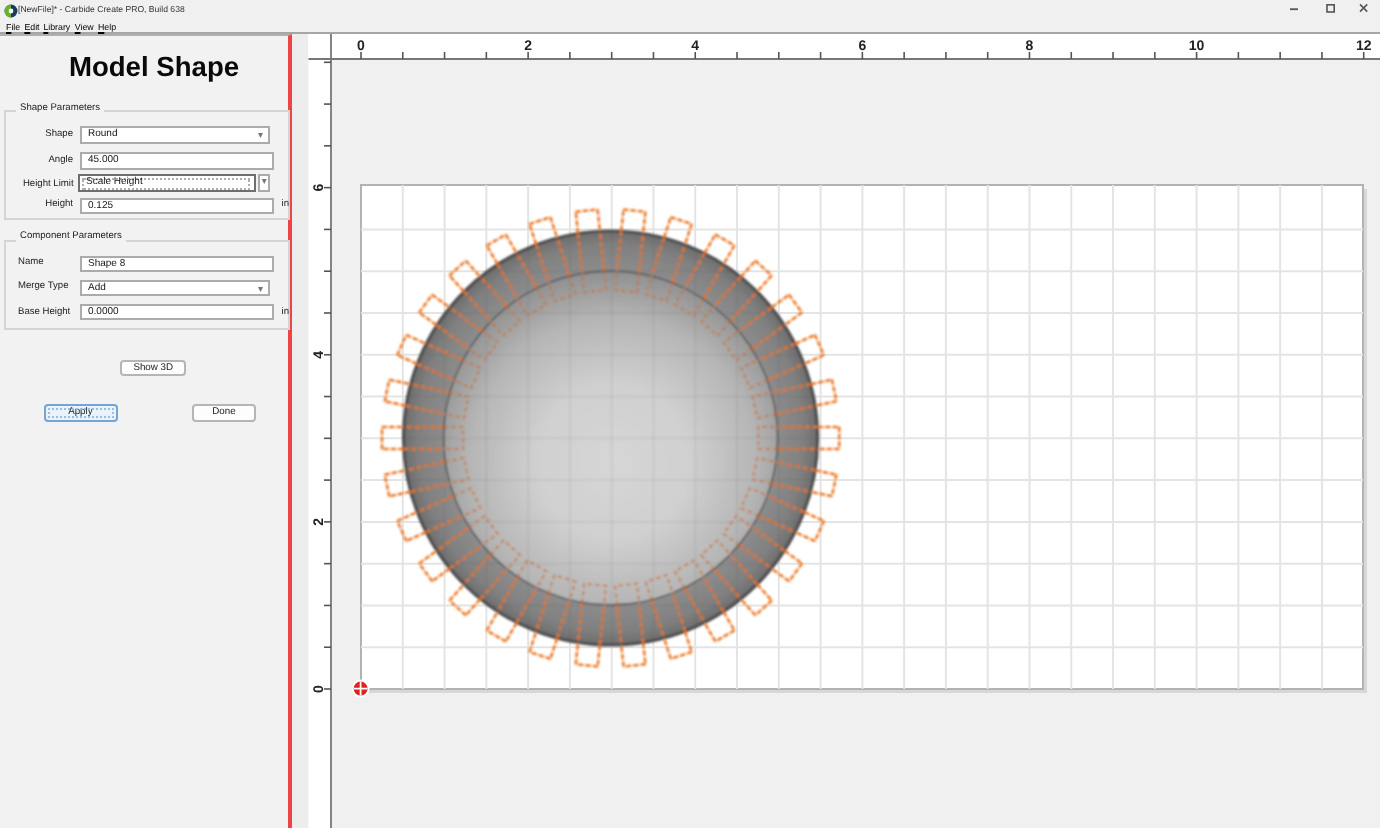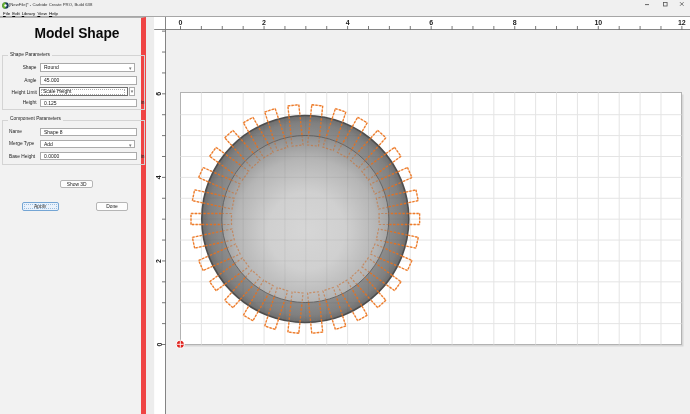--- a/index.html
+++ b/index.html
@@ -7,21 +7,21 @@
   body { font-family:"Liberation Sans", sans-serif; background:#f0f0f0; position:relative; opacity:0.999; }
   .abs { position:absolute; }
   
   #titlebar { left:0; top:0; width:690px; height:9.5px; background:#f0f0f0; opacity:0.999; }
   #titletext { left:9px; top:2px; font-size:4.3px; color:#333; white-space:nowrap; }
   
   #menubar { left:0; top:9.5px; width:690px; height:7.8px; background:#f0f0f0; border-bottom:1px solid #a6a6a6; font-size:4.4px; color:#000; opacity:0.999; }
   #menubar span { position:absolute; top:1px; }
   #menubar u { text-decoration-thickness:0.5px; text-underline-offset:1px; }
   
-  #panel { opacity:0.999; left:0; top:17px; width:146.2px; height:397px; background:#f2f2f2; border-top:1px solid #b0b0b0; border-right:5px solid #ef4444; }
+  #panel { opacity:0.999; left:0; top:17px; width:146.2px; height:397px; background:#f2f2f2; border-top:1px solid #b0b0b0; border-right:2px solid #ef4444; }
   #ptitle { left:4px; top:8px; width:146px; text-align:center; font-size:13.8px; font-weight:bold; color:#0a0a0a; letter-spacing:0px; }
   .group { border:1px solid #d4d4d4; background:transparent; }
   .glabel { font-size:4.8px; color:#222; background:#f2f2f2; padding:0 2px; }
   .flabel { font-size:4.8px; color:#222; }
   .field { background:#fff; border:1px solid #ababab; font-size:5px; color:#151515; padding-left:3px; line-height:7.2px; }
   .chev { position:absolute; right:2.5px; top:1.2px; font-size:5px; color:#777; }
   .in { font-size:4.8px; color:#222; }
   .btn { background:#fdfdfd; border:1px solid #b5b5b5; border-radius:2px; font-size:4.9px; color:#222; text-align:center; }
 </style>
 </head>

